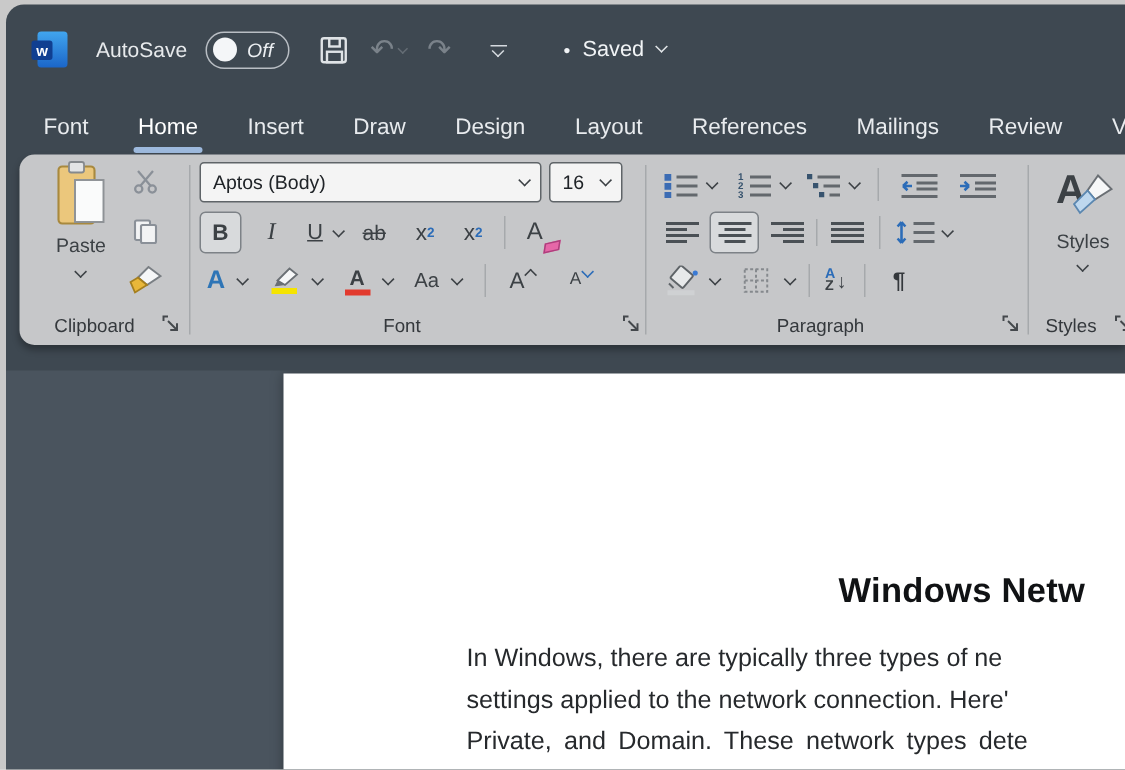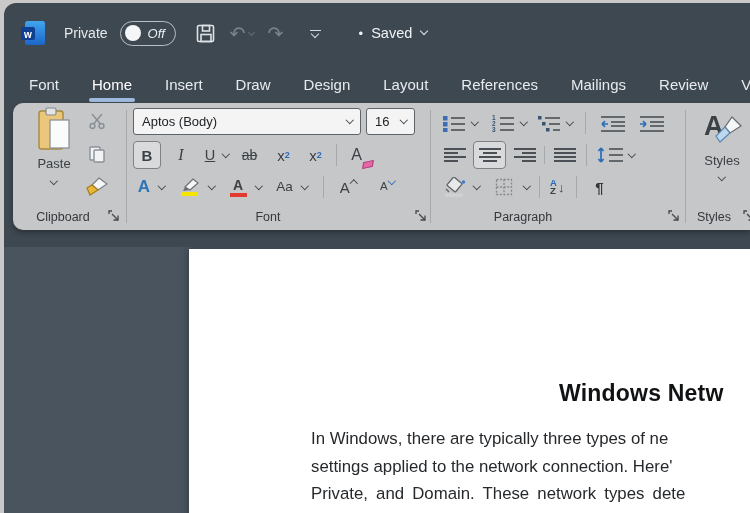--- a/index.html
+++ b/index.html
@@ -127,21 +127,21 @@
               <linearGradient id="wg" x1="0" y1="0" x2="0" y2="1">
             <stop offset="0" stop-color="#41A5EE"></stop>
                 <stop offset="1" stop-color="#1B66C9"></stop>
           </linearGradient>
             </defs>
           <rect x="5" y="1" width="20" height="24" rx="2.5" fill="url(#wg)"></rect>
           <rect x="1" y="7" width="14" height="13" rx="2" fill="#103F91"></rect>
           <text x="8" y="17.5" font-size="10" font-weight="bold" fill="#FFFFFF" text-anchor="middle" font-family="Liberation Sans, sans-serif">w</text>
         </svg>
       </div>
-      <span class="autosave">Private</span>
+      <span class="autosave">AutoSave</span>
       <div class="toggle">
         <div class="knob"></div>
         <span class="toggle-label">Off</span>
       </div>
       <button class="qicon" style="margin-left:18px">
         <svg width="21" height="21" viewBox="0 0 21 21" fill="none" stroke="#DFE3E6" stroke-width="1.6">
           <rect x="2.5" y="2.5" width="16" height="16" rx="1.5"></rect>
           <rect x="7.5" y="2.5" width="7" height="5.5"></rect>
           <rect x="6" y="11.5" width="10" height="7"></rect>
         </svg>
@@ -443,21 +443,21 @@
               <span class="z">Z</span>
             </span>
           <span class="sortarrow">↓</span>
           </div>
         <div class="vd" style="margin-left:12px"></div>
         <div class="itm" style="width:20px;height:28px;margin-left:12px;">
           <span class="pilcrow">¶</span>
           </div>
       </div>
 
-      <div class="glabel" style="left:404px;width:212px">Paragraph</div>
+      <div class="glabel" style="left:428px;width:212px">Paragraph</div>
       <div class="launcher" style="left:655px">
         <svg width="12" height="12" viewBox="0 0 12 12" stroke="#44484C" stroke-width="1.3" fill="none">
           <path d="M1 4 V1 H4"></path>
             <path d="M4 4 L10 10"></path>
             <path d="M10 5.5 V10 H5.5"></path>
         </svg>
       </div>
       <div class="gdiv" style="left:672px"></div>
 
       <div class="styles-btn">

